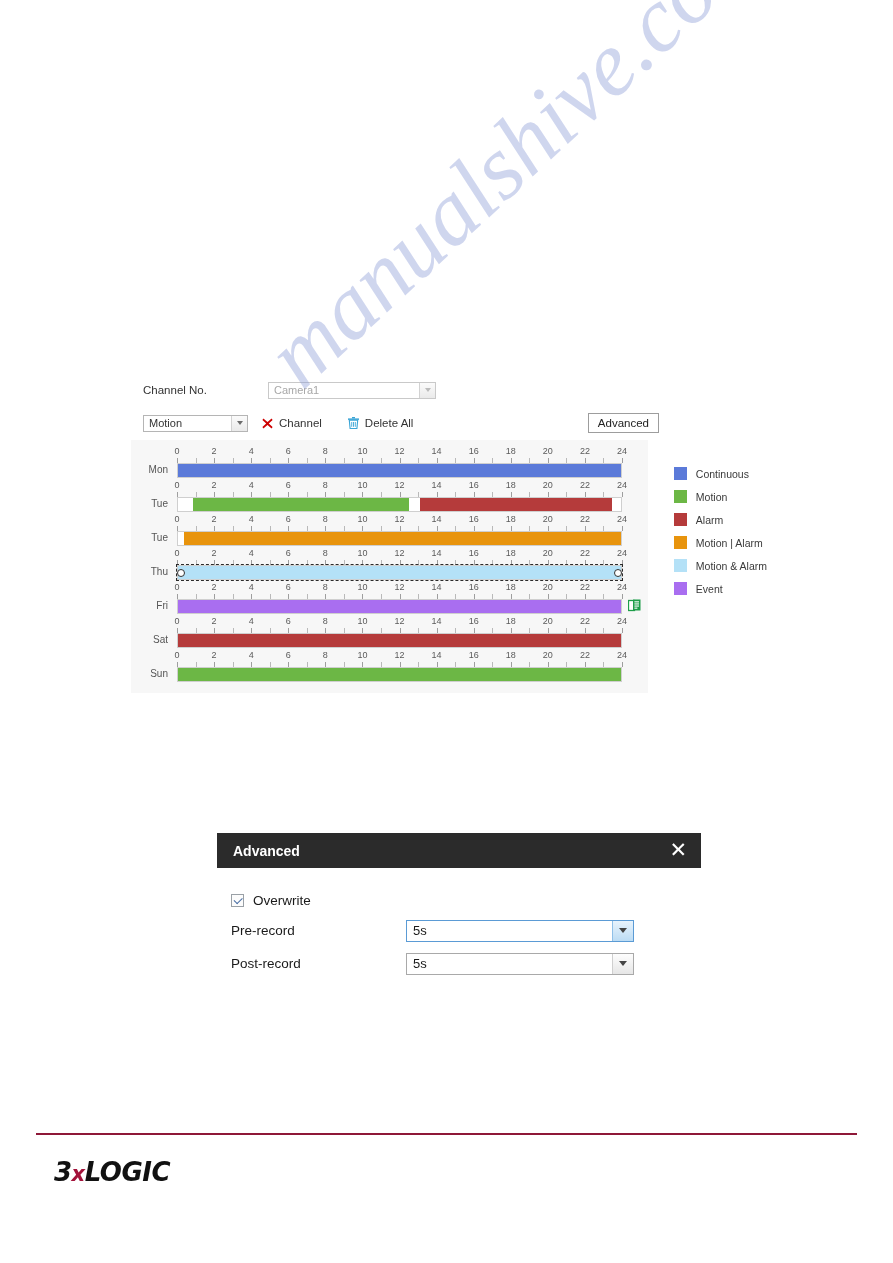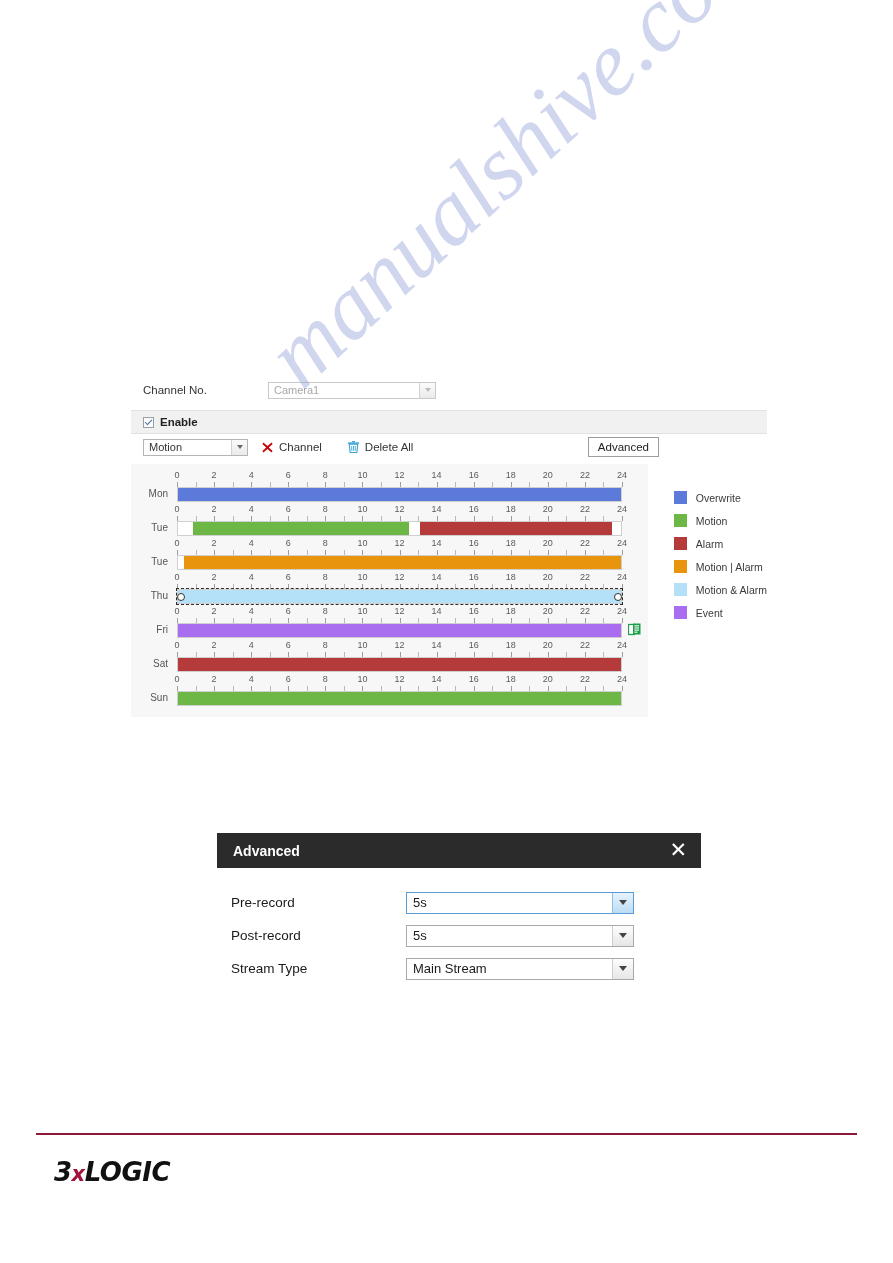--- a/index.html
+++ b/index.html
@@ -425,24 +425,20 @@
   <div class="channel-row">
     <div class="field-label">Channel No.</div>
     <div id="channel-select" class="select-box disabled">
       <span class="sel-val">Camera1</span>
       <span class="sel-arrow">
           <span class="caret"></span>
         </span>
     </div>
   </div>
 
-  <div class="enable-bar">
-    <span class="cbx"></span>
-    <span class="lbl">Enable</span>
-  </div>
 
   <div class="toolbar">
     <div id="type-select" class="select-box">
       <span class="sel-val">Motion</span>
       <span class="sel-arrow">
           <span class="caret"></span>
         </span>
     </div>
 
     <div class="tool-btn">
@@ -817,21 +813,21 @@
             </div>
             <div class="track">
               <div class="seg" style="left: 0%; width: 100%; background: rgb(108, 183, 69);"></div>
             </div>
           </div>
         </div>
       </div>
     <div class="legend" id="legend">
         <div class="legend-item">
           <span class="legend-swatch" style="background: rgb(91, 122, 217);"></span>
-          <span class="legend-label">Overwrite</span>
+          <span class="legend-label">Continuous</span>
         </div>
         <div class="legend-item">
           <span class="legend-swatch" style="background: rgb(108, 183, 69);"></span>
           <span class="legend-label">Motion</span>
         </div>
         <div class="legend-item">
           <span class="legend-swatch" style="background: rgb(181, 59, 59);"></span>
           <span class="legend-label">Alarm</span>
         </div>
         <div class="legend-item">
@@ -849,20 +845,24 @@
       </div>
   </div>
 </div>
 
 <div id="advanced-dialog">
   <div class="dlg-title">
     <span class="t">Advanced</span>
     <span class="dlg-close">✕</span>
   </div>
   <div class="dlg-body">
+    <div class="dlg-check-row">
+      <span class="cbx"></span>
+      <span class="lbl">Overwrite</span>
+    </div>
 
     <div class="dlg-row">
       <span class="dl">Pre-record</span>
       <span class="dlg-select focused">
         <span class="sel-val">5s</span>
         <span class="sel-arrow">
             <span class="caret"></span>
           </span>
       </span>
     </div>
@@ -870,26 +870,17 @@
     <div class="dlg-row">
       <span class="dl">Post-record</span>
       <span class="dlg-select">
         <span class="sel-val">5s</span>
         <span class="sel-arrow">
             <span class="caret"></span>
           </span>
       </span>
     </div>
 
-    <div class="dlg-row">
-      <span class="dl">Stream Type</span>
-      <span class="dlg-select">
-        <span class="sel-val">Main Stream</span>
-        <span class="sel-arrow">
-            <span class="caret"></span>
-          </span>
-      </span>
-    </div>
   </div>
 </div>
 
 <div id="footer-rule"></div>
 <div id="brand-logo"><span>3</span><span class="x">x</span><span>LOGIC</span></div>
 
 </body></html>

